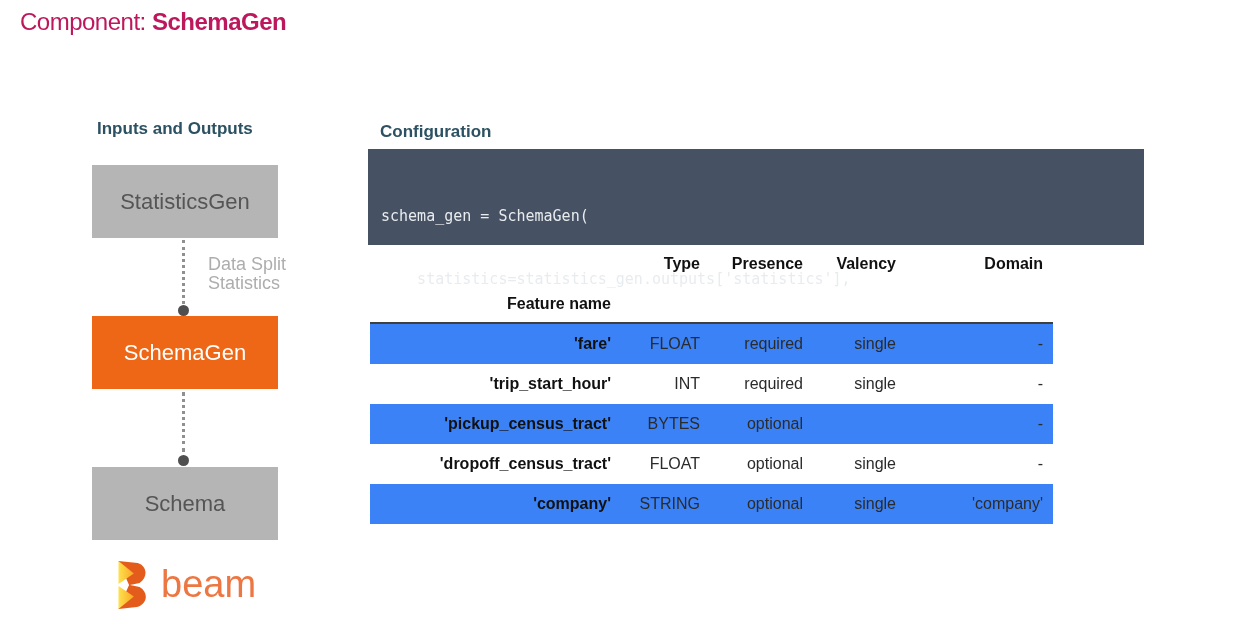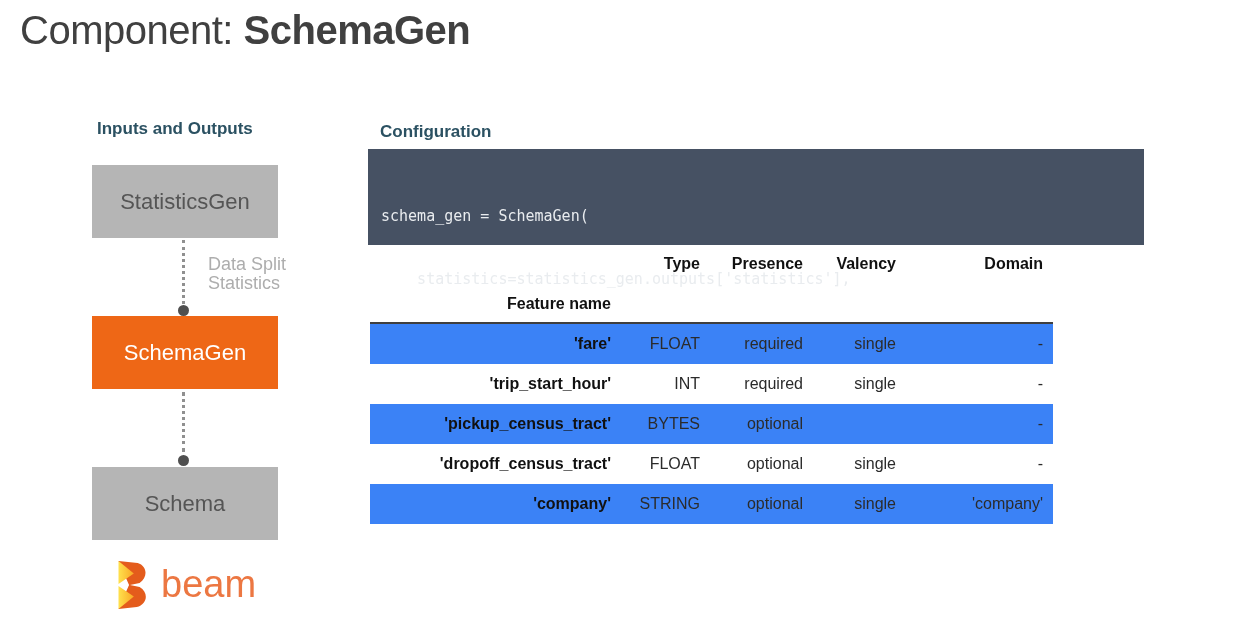--- a/index.html
+++ b/index.html
@@ -1,21 +1,21 @@
 <!DOCTYPE html>
 <html><head>
 <meta charset="utf-8">
 <style>
   * { margin:0; padding:0; box-sizing:border-box; }
   html,body { width:1258px; height:636px; background:#ffffff;
     font-family:"Liberation Sans", sans-serif; position:relative; overflow:hidden; }
   .abs { position:absolute; }
 
   
-  .title { left:20px; top:8px; font-size:40px; color:#404040; letter-spacing:-0.5px; }
+  .title { left:20px; top:8px; font-size:24px; color:#be185d; letter-spacing:-0.5px; }
   .title .pre { font-weight:400; }
   .title .comp { font-weight:700; }
 
   
   .sec-head { font-size:17px; font-weight:700; color:#2b5162; }
 
   
   .node { left:92px; width:186px; height:73px; display:flex; align-items:center;
           justify-content:center; font-size:22px; }
   .node.gray { background:#b5b5b5; color:#555555; }

